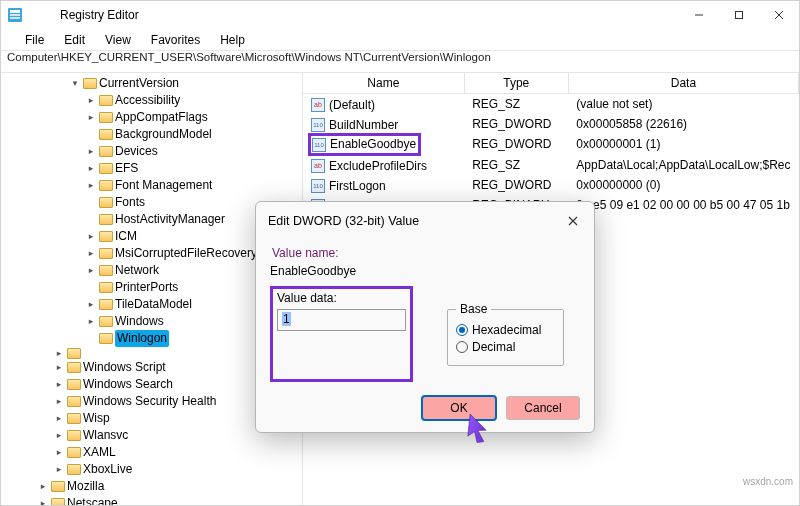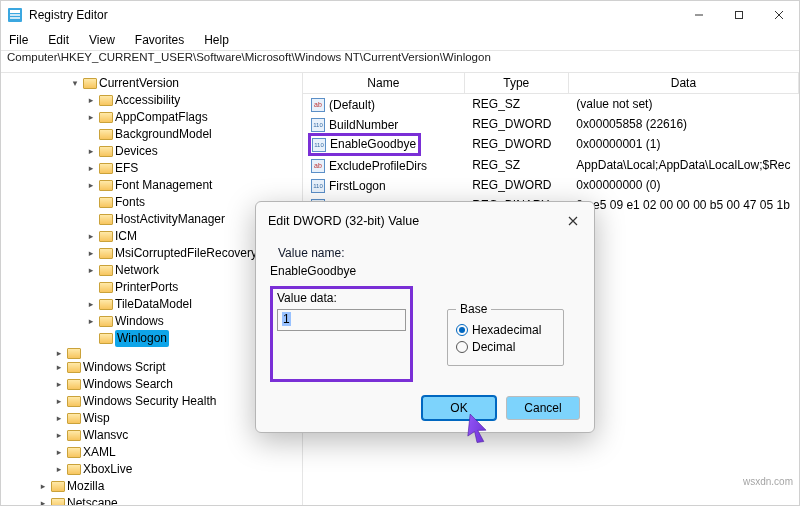--- a/index.html
+++ b/index.html
@@ -23,32 +23,32 @@
     position: relative;
   }
   .titlebar {
     height: 28px;
     display: flex;
     align-items: center;
     padding-left: 6px;
     background: #fff;
   }
   .titlebar .icon-reg { width: 16px; height: 16px; margin-right: 6px; }
-  .titlebar .title { font-size: 12px; flex: 1; }
+  .titlebar .title { font-size: 12px; flex: 1; margin-left: 31px; }
   .winbtns { display: flex; }
   .winbtn {
     width: 40px; height: 28px;
     display: flex; align-items: center; justify-content: center;
     color: #555;
   }
   .menubar {
     height: 22px;
     display: flex;
     align-items: center;
-    padding-left: 0;
+    padding-left: 16px;
     gap: 4px;
     border-bottom: 1px solid #e5e5e5;
     font-size: 12px;
   }
   .menubar .menu { padding: 2px 8px; }
   .addrbar {
     height: 22px;
     display: flex;
     align-items: flex-start;
     padding: 0 6px;
@@ -150,21 +150,21 @@
     padding: 8px 10px 4px 12px;
     font-size: 12.5px;
   }
   .dlg-title .t { flex:1; }
   .dlg-close {
     width: 22px; height: 22px;
     display: flex; align-items: center; justify-content: center;
     color: #555;
   }
   .dlg-body { padding: 4px 14px 12px 14px; }
-  .dlg-label { margin: 6px 0 4px 8px; color:#0f172a; }
+  .dlg-label { margin: 6px 0 4px 2px; color:#701a75; }
   .valname { margin-bottom: 8px; font-size:12px; }
   .vd-row { display:flex; gap: 18px; }
   .vd-box {
     border: 3px solid #7a2fd6;
     padding: 2px 4px 10px 4px;
     width: 160px;
   }
   .vd-box .lbl { font-size:12px; margin-bottom:4px; }
   .vd-input {
     width: 100%;
@@ -187,21 +187,21 @@
   }
   .radio.checked .dot { border-color:#0067c0; }
   .radio.checked .dot::after{
     content:""; position:absolute; left:2px; top:2px; width:6px; height:6px;
     border-radius:50%; background:#0067c0;
   }
   .dlg-btns { display:flex; justify-content:flex-end; gap:10px; margin-top:14px;}
   .btn {
     min-width: 74px; height:24px;
     border:1px solid #bcbcbc; border-radius:3px;
-    background:#7dd3fc;
+    background:#fca5a5;
     display:flex; align-items:center; justify-content:center;
     font-size:12px;
   }
   .btn.primary { border-color:#0067c0; box-shadow:0 0 0 1px #0067c0; }
   
   .cursor-arrow {
     position:absolute;
     left:456px; top:410px;
     width:36px; height:36px;
     pointer-events:none;

